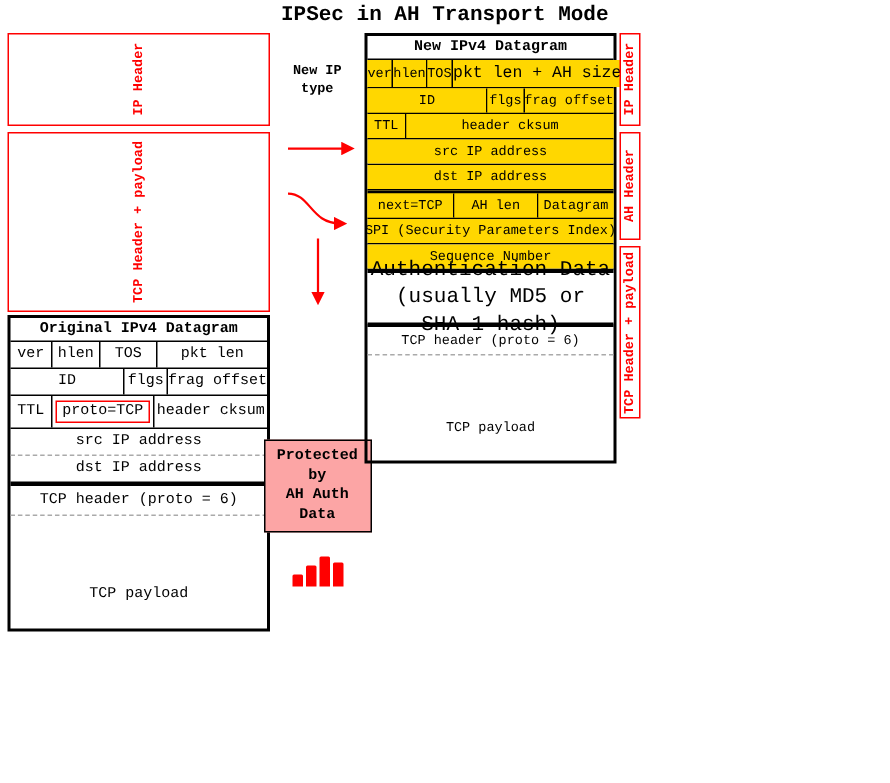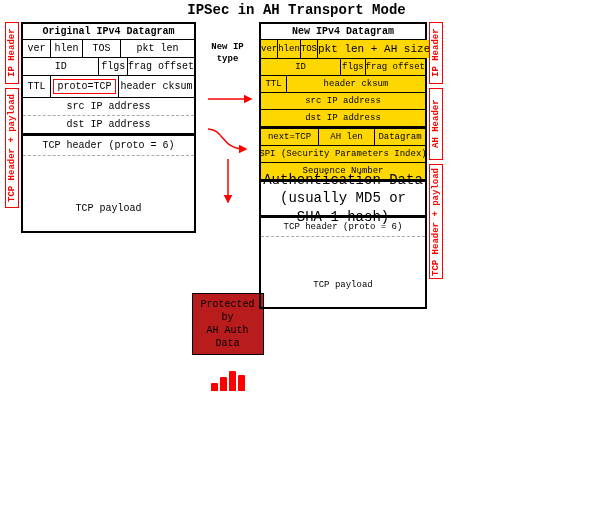--- a/index.html
+++ b/index.html
@@ -86,24 +86,24 @@
       color: red;
       border: 1.5px solid red;
       display: flex;
       align-items: center;
       justify-content: center;
       text-align: center;
       padding: 2px 1px;
       margin-top: 2px;
     }
     .protected-badge {
-      background: #b91c1c;
+      background: #fca5a5;
       border: 1.5px solid black;
       padding: 4px 8px;
-      font-weight: normal;
+      font-weight: bold;
       font-size: 11px;
       text-align: center;
       margin-top: 6px;
     }
     .bar-chart {
       display: flex;
       flex-direction: row;
       align-items: flex-end;
       gap: 2px;
       height: 28px;
@@ -116,21 +116,21 @@
     }
     .section-wrapper {
       display: flex;
       flex-direction: row;
       align-items: flex-start;
       padding: 0 5px;
       gap: 4px;
     }
     .left-outer {
       display: flex;
-      flex-direction: row;
+      flex-direction: column;
       align-items: flex-end;
       gap: 2px;
     }
     .right-outer {
       display: flex;
       flex-direction: row;
       align-items: flex-start;
       gap: 2px;
     }
     .left-vlabels {

